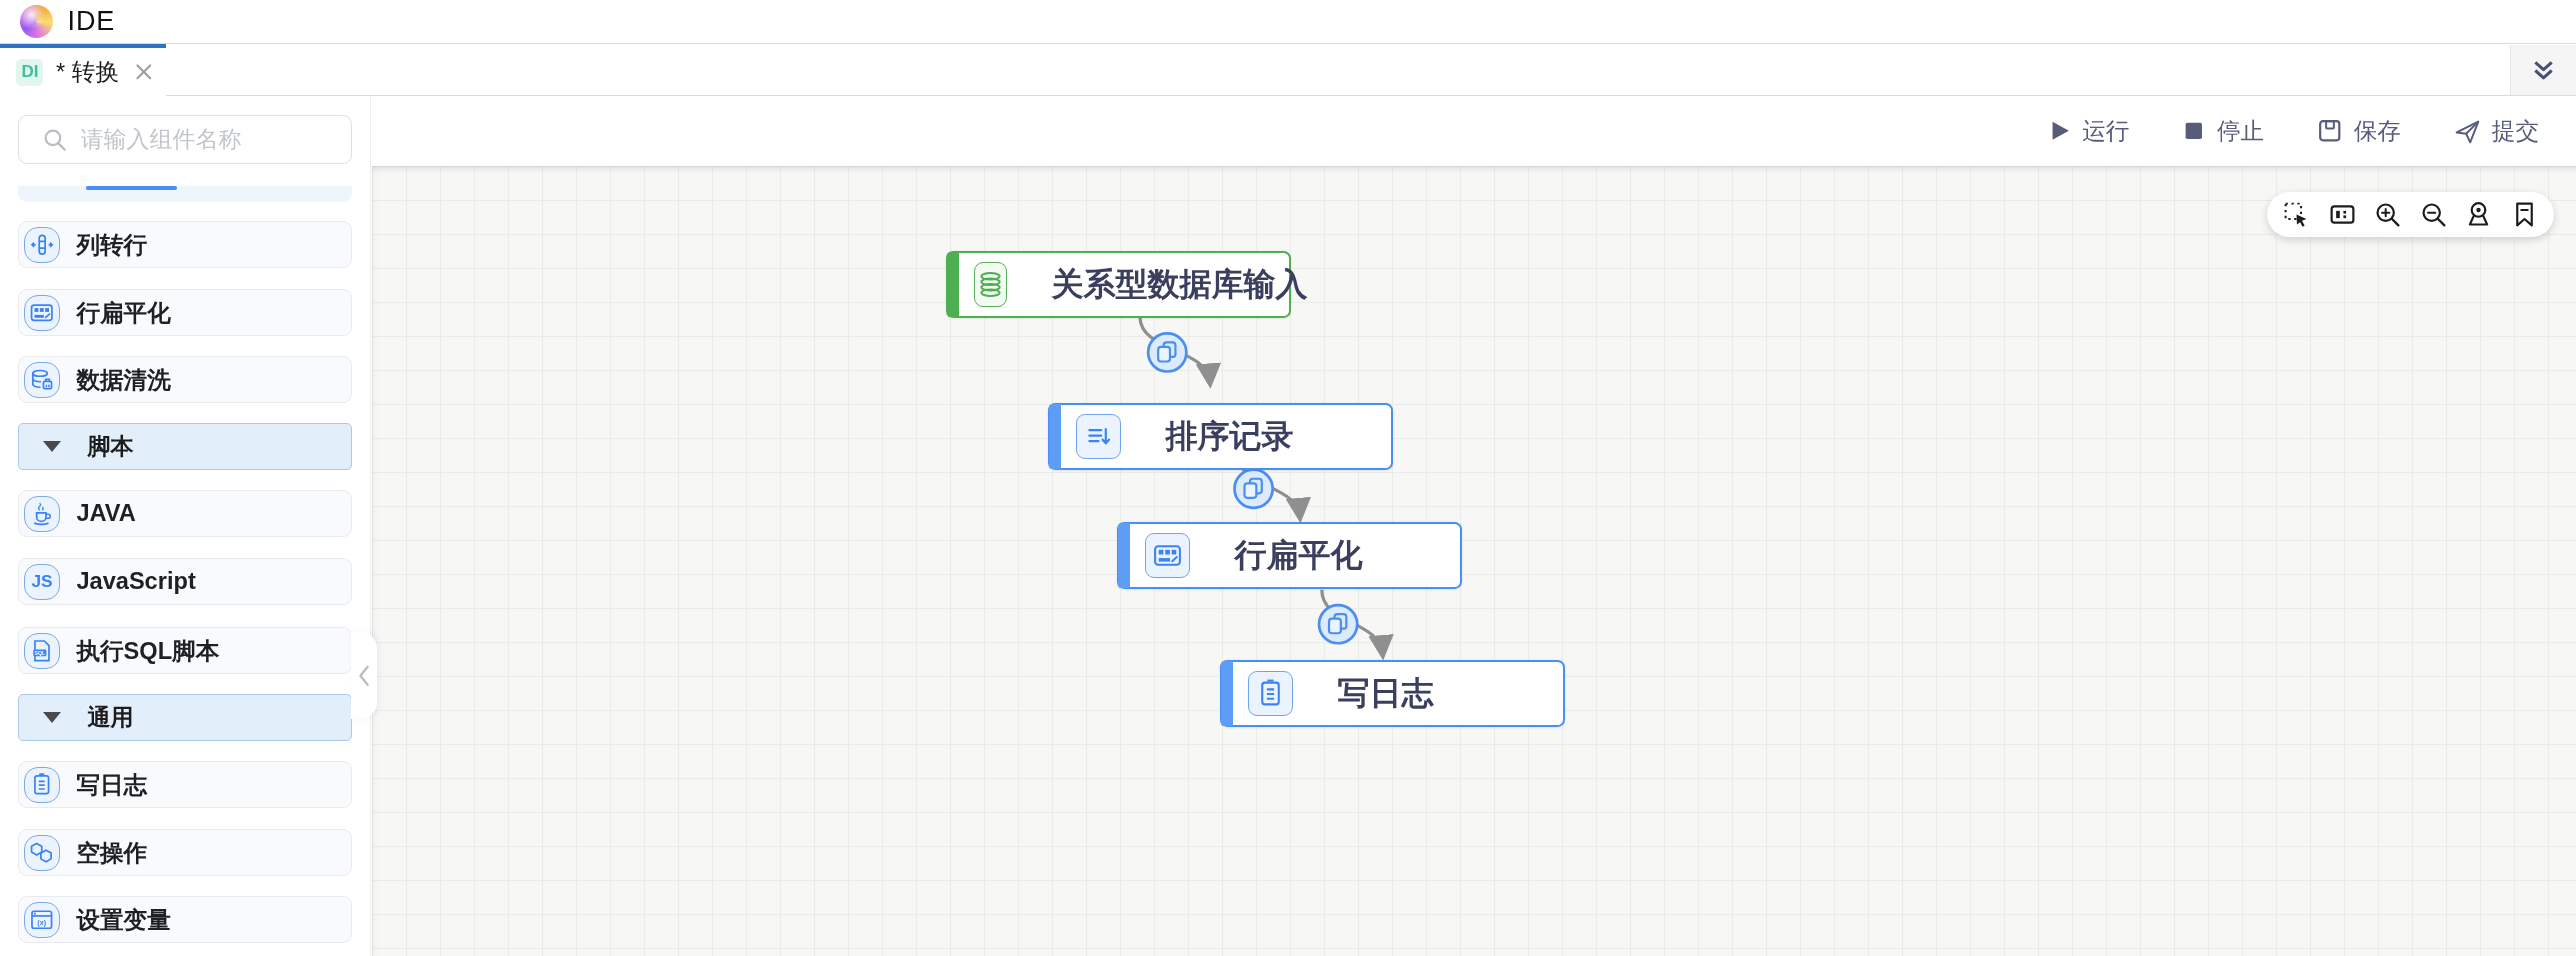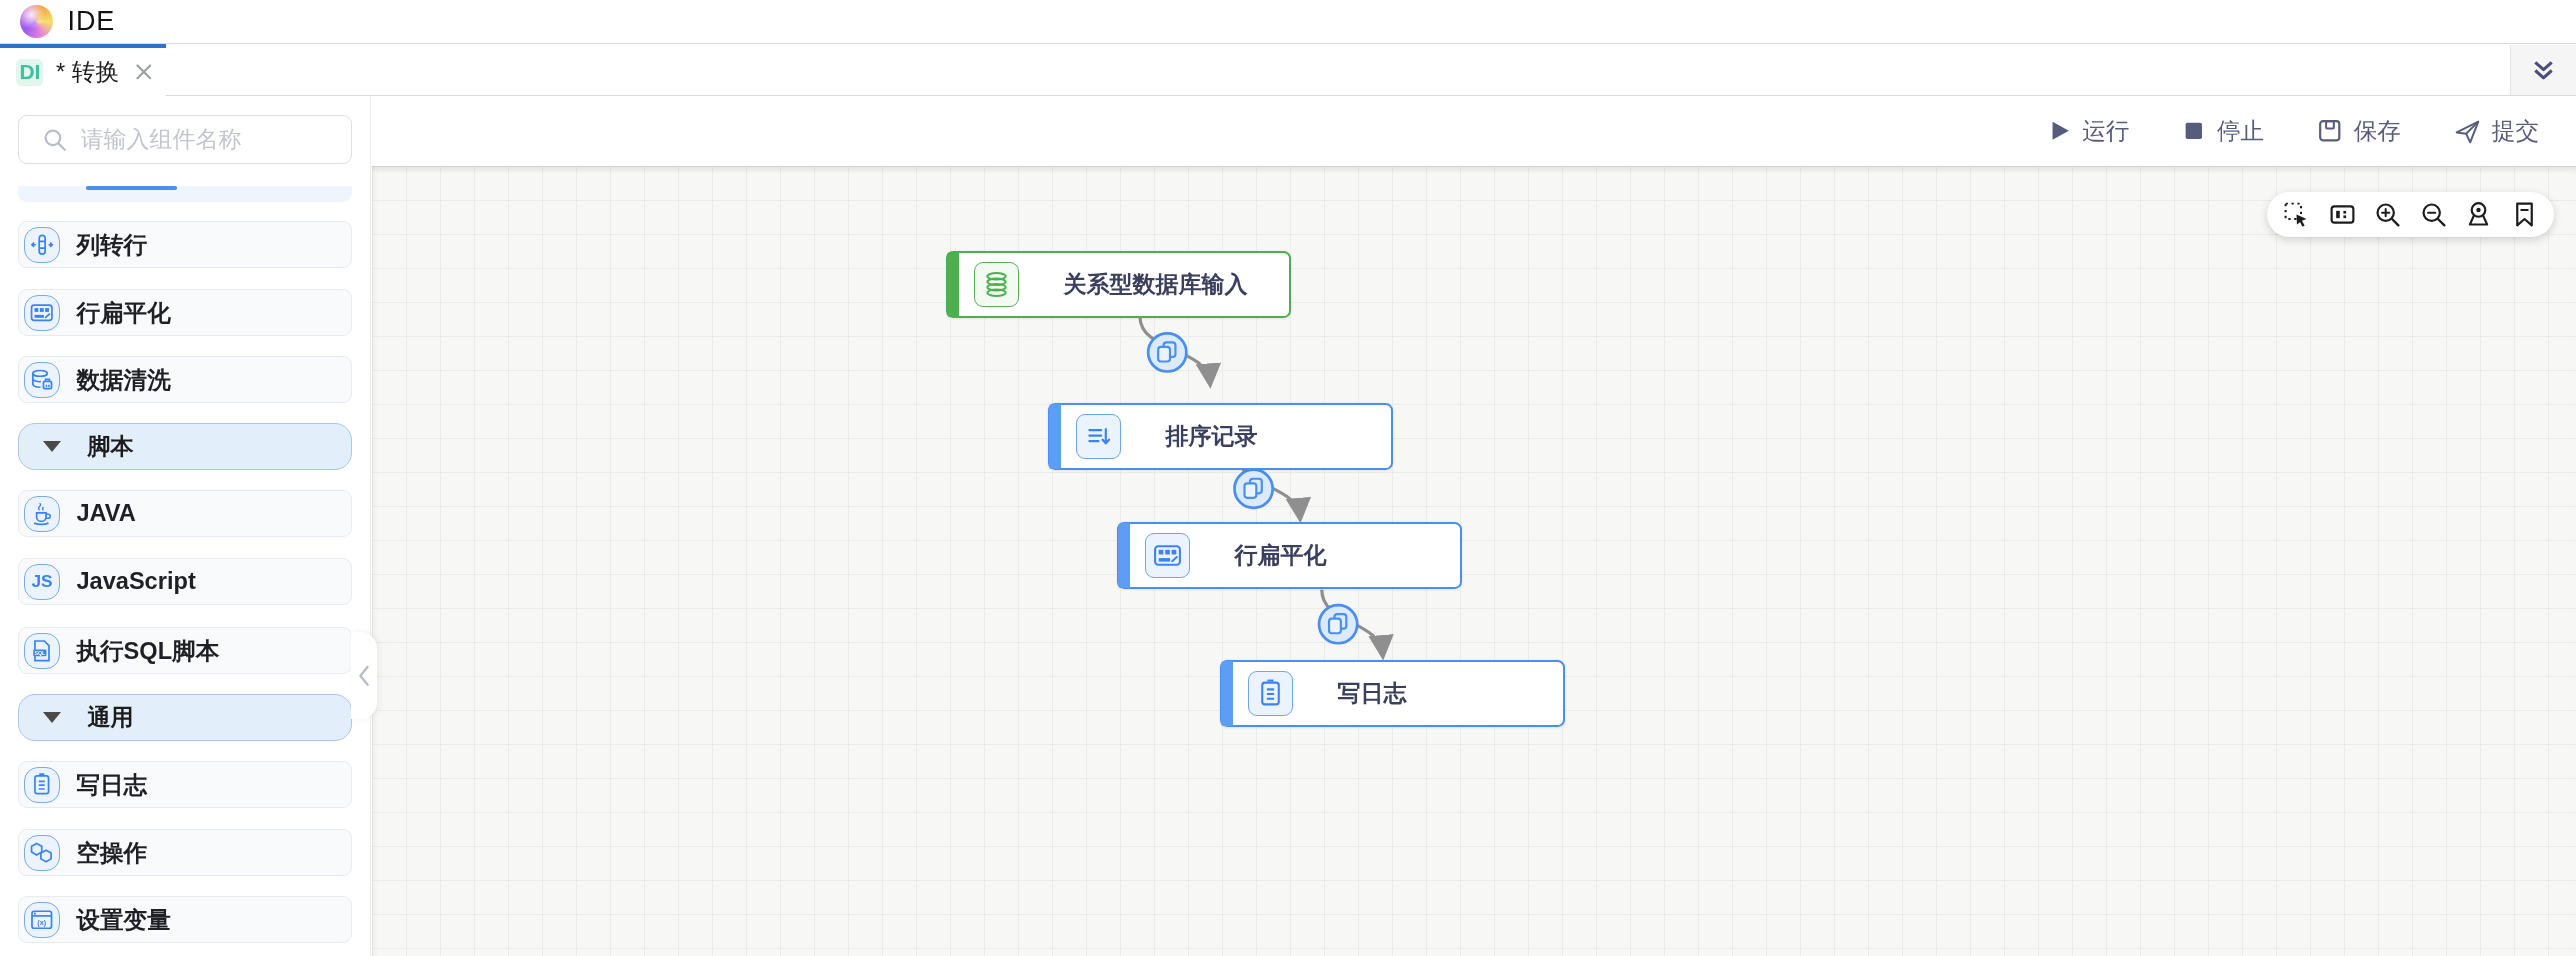--- a/index.html
+++ b/index.html
@@ -13,21 +13,21 @@
         background:radial-gradient(circle at 35% 30%,rgba(255,255,255,.85),rgba(255,255,255,0) 45%),
                    conic-gradient(from 20deg,#f2a33c,#f7e06b,#e580d8,#9b59f5,#c86ae0,#f2a33c);}
   .app-title{font-size:27px;color:#111;margin-left:14.5px;letter-spacing:0.9px;}
 
   
   .tabbar{position:absolute;left:0;top:45px;width:100%;height:51px;background:#fff;
           border-bottom:0.9px solid #d9dbdd;box-sizing:border-box;}
   .tab{position:absolute;left:0;top:-0.9px;width:166px;height:52px;background:#fff;box-sizing:border-box;
        border-top:4.5px solid #2e72c4;display:flex;align-items:center;gap:12.7px;padding:0 16.4px;}
   .di-badge{min-width:27px;height:27px;border-radius:5.5px;background:#e2f6ee;color:#3fbf9d;
-            font-size:21px;font-weight:bold;display:flex;align-items:center;justify-content:center;}
+            font-size:17px;font-weight:bold;display:flex;align-items:center;justify-content:center;}
   .tab-title{font-size:23.6px;color:#1c1c1c;white-space:nowrap;}
   .tab-close{width:23.6px;height:23.6px;color:#9aa0a6;}
   .tab-collapse-btn{position:absolute;right:0;top:0;width:65px;height:50px;background:#f5f5f5;
           border-left:0.9px solid #e4e4e4;display:flex;align-items:center;justify-content:center;}
 
   
   .sidebar{position:absolute;left:0;top:96px;width:371px;height:860px;background:#fff;
            border-right:0.9px solid #ededed;box-sizing:border-box;}
   .search-box{position:absolute;left:18px;top:19px;width:334px;height:49px;border:0.9px solid #dcdfe4;
               border-radius:9px;display:flex;align-items:center;padding:0 23px;gap:11px;box-sizing:border-box;}
@@ -37,21 +37,21 @@
   .search-box input::placeholder{color:#c2c6cc;}
   .comp-frag{position:absolute;left:18px;top:90px;width:334px;height:16.4px;background:#eef5fc;
              border-radius:0 0 9px 9px;}
   .comp-frag .dash{position:absolute;left:68px;top:0;width:91px;height:3.6px;background:#4a8ff0;border-radius:1.8px;}
   .comp-item{position:absolute;left:18px;width:334px;height:47px;background:#f8fafc;border:0.9px solid #e7ebf1;
              border-radius:9px;display:flex;align-items:center;padding-left:5px;gap:16.4px;box-sizing:border-box;}
   .icon-box{width:36px;height:36px;border:1.8px solid #7aaae8;background:#eaf3fe;border-radius:14px;
             display:flex;align-items:center;justify-content:center;box-sizing:border-box;flex:none;}
   .comp-label{font-size:23.6px;font-weight:bold;color:#1f2025;white-space:nowrap;}
   .comp-group{position:absolute;left:18px;width:334px;height:47px;background:#e3eefb;border:0.9px solid #a9c8ef;
-              border-radius:17px;display:flex;align-items:center;padding-left:23.6px;gap:27px;box-sizing:border-box;}
+              border-radius:5px;display:flex;align-items:center;padding-left:23.6px;gap:27px;box-sizing:border-box;}
   .caret{width:0;height:0;border-left:9px solid transparent;border-right:9px solid transparent;
          border-top:11.8px solid #4a4a4a;flex:none;}
   .group-label{font-size:23px;font-weight:bold;color:#1c1c1c;}
 
   
   .collapse-handle{position:absolute;left:351px;top:632px;width:25.5px;height:87px;background:#fff;
                    border-radius:0 16.4px 16.4px 0;box-shadow:2.7px 0 7.3px rgba(0,0,0,.05);
                    display:flex;align-items:center;justify-content:center;z-index:5;}
 
   
@@ -65,21 +65,21 @@
                            linear-gradient(90deg,#e9ece9 0.9px,transparent 0.9px);
           background-size:34px 34px;
           box-shadow:inset 0 7.3px 7.3px -5.5px rgba(0,0,0,.14), inset 7.3px 0 7.3px -6.4px rgba(0,0,0,.06);}
   .edges{position:absolute;left:0;top:0;}
 
   .node{position:absolute;width:345px;height:67px;background:#fff;border:2.7px solid #478ff2;border-radius:7.3px;
         display:flex;align-items:center;box-sizing:border-box;box-shadow:0 0.9px 2.7px rgba(0,0,0,.08);}
   .node .bar{position:absolute;left:-0.9px;top:-0.9px;bottom:-0.9px;width:11.8px;background:#5d9df6;border-radius:3.6px 0 0 3.6px;}
   .node-icon{width:45px;height:45px;margin-left:25.5px;border:1.8px solid #6ea5ee;background:#eaf3fe;border-radius:9px;
              display:flex;align-items:center;justify-content:center;box-sizing:border-box;z-index:1;}
-  .node-label{margin-left:45px;font-size:23px;font-weight:bold;color:#3a3f5e;white-space:nowrap;}
+  .node-label{margin-left:45px;font-size:32px;font-weight:bold;color:#3a3f5e;white-space:nowrap;}
   .node.green{border-color:#4caf50;}
   .node.green .bar{background:#4caf50;}
   .node.green .node-icon{border-color:#58b05a;background:#f2faf2;}
 
   .canvas-tools{position:absolute;right:22px;top:25.5px;width:287px;height:45px;background:#fff;border-radius:23.6px;
                 box-shadow:0 2.7px 9px rgba(0,0,0,.16);display:flex;align-items:center;justify-content:space-evenly;}
   .tool{width:31px;height:31px;display:flex;align-items:center;justify-content:center;cursor:pointer;}
 </style>
 </head>
 <body>

